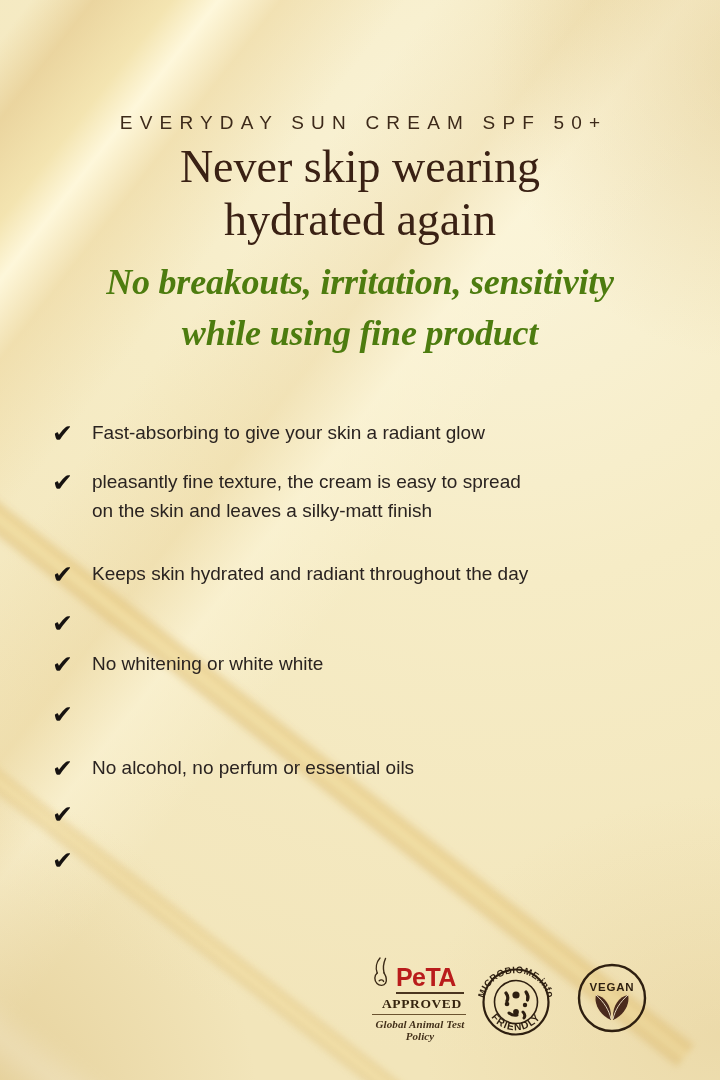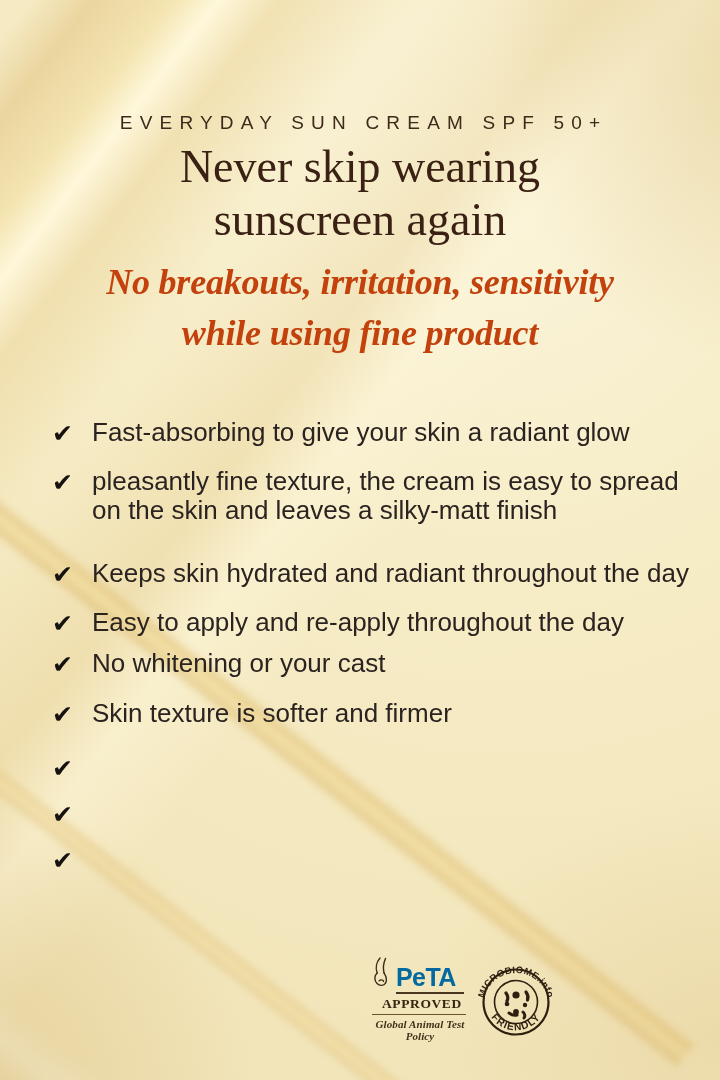--- a/index.html
+++ b/index.html
@@ -146,21 +146,21 @@
     position: absolute;
     top: 257px;
     left: 0;
     width: 720px;
     text-align: center;
     font-family: "Liberation Serif", serif;
     font-style: italic;
     font-weight: 700;
     font-size: 36px;
     line-height: 51px;
-    color: #c2410c;
+    color: #4d7c0f;
     letter-spacing: -0.2px;
   }
 
   
   .benefits {
     position: absolute;
     top: 418px;
     left: 0;
     width: 720px;
   }
@@ -177,21 +177,21 @@
     font-size: 25px;
     line-height: 29px;
     color: #161210;
     font-weight: 700;
     font-family: "DejaVu Sans", sans-serif;
     text-align: left;
     padding-top: 1px;
   }
   .benefit-text {
     font-family: "Liberation Sans", sans-serif;
-    font-size: 26px;
+    font-size: 19px;
     line-height: 29px;
     color: #2a2320;
     white-space: pre-line;
   }
 
   
   .badges {
     position: absolute;
     left: 0;
     top: 958px;
@@ -216,21 +216,21 @@
     width: 22px;
     height: 34px;
     margin-right: 2px;
   }
   .peta-word {
     font-family: "Liberation Sans", sans-serif;
     font-weight: 700;
     font-size: 25px;
     letter-spacing: -0.6px;
     line-height: 26px;
-    color: #0369a1;
+    color: #b91c1c;
   }
   .peta-rule {
     height: 1.5px;
     background: #4a3520;
     margin: 2px 0 2px 24px;
     width: 68px;
   }
   .peta-approved {
     font-family: "Liberation Serif", serif;
     font-weight: 700;
@@ -284,21 +284,21 @@
   <div class="bg-ribbon r3"></div>
   <div class="bg-ribbon r4"></div>
   <div class="bg-layer bg-corner-dark"></div>
 
   <div class="content">
 
     <div class="eyebrow">EVERYDAY SUN CREAM SPF 50+</div>
 
     <div class="headline">
       <div>Never skip wearing</div>
-      <div>sunscreen again</div>
+      <div>hydrated again</div>
     </div>
 
     <div class="subhead">
       <div>No breakouts, irritation, sensitivity</div>
       <div>while using fine product</div>
     </div>
 
     <div class="benefits">
 
       <div class="benefit" style="top:0px;">
@@ -312,35 +312,34 @@
 on the skin and leaves a silky-matt finish</span>
       </div>
 
       <div class="benefit" style="top:141px;">
         <span class="check">✔</span>
         <span class="benefit-text">Keeps skin hydrated and radiant throughout the day</span>
       </div>
 
       <div class="benefit" style="top:190px;">
         <span class="check">✔</span>
-        <span class="benefit-text">Easy to apply and re-apply throughout the day</span>
       </div>
 
       <div class="benefit" style="top:231px;">
         <span class="check">✔</span>
-        <span class="benefit-text">No whitening or your cast</span>
+        <span class="benefit-text">No whitening or white white</span>
       </div>
 
       <div class="benefit" style="top:281px;">
         <span class="check">✔</span>
-        <span class="benefit-text">Skin texture is softer and firmer</span>
       </div>
 
       <div class="benefit" style="top:335px;">
         <span class="check">✔</span>
+        <span class="benefit-text">No alcohol, no perfum or essential oils</span>
       </div>
 
       <div class="benefit" style="top:381px;">
         <span class="check">✔</span>
       </div>
 
       <div class="benefit" style="top:427px;">
         <span class="check">✔</span>
       </div>
 
@@ -386,16 +385,27 @@
           <path d="M49 52 q3 3 1 6" stroke="#2e1f10" stroke-width="3" fill="none" stroke-linecap="round"></path>
           <text font-family="'Liberation Sans', sans-serif" font-size="9.4" font-weight="700" fill="#2e1f10" letter-spacing="0.4">
             <textPath href="#mbTop" startOffset="50%" text-anchor="middle">MICROBIOME.info</textPath>
           </text>
           <text font-family="'Liberation Sans', sans-serif" font-size="10.2" font-weight="700" fill="#2e1f10" letter-spacing="1">
             <textPath href="#mbBot" startOffset="50%" text-anchor="middle">FRIENDLY</textPath>
           </text>
         </svg>
       </div>
 
+      <div class="badge-vegan">
+        <svg viewBox="0 0 72 72" width="72" height="72">
+          <circle cx="36" cy="36" r="33" fill="none" stroke="#2e1f10" stroke-width="2.4"></circle>
+          <text x="36" y="29" text-anchor="middle" font-family="'Liberation Sans', sans-serif" font-size="11.5" font-weight="700" letter-spacing="0.8" fill="#2e1f10">VEGAN</text>
+
+          <path d="M35 58 C22 52, 18 40, 20 33 C30 35, 36 45, 35 58 Z" fill="#4a2a1d"></path>
+          <path d="M37 58 C50 52, 54 40, 52 33 C42 35, 36 45, 37 58 Z" fill="#4a2a1d"></path>
+          <path d="M20 33 C28 40, 33 48, 35 57" stroke="#f4ead0" stroke-width="0.9" fill="none"></path>
+          <path d="M52 33 C44 40, 39 48, 37 57" stroke="#f4ead0" stroke-width="0.9" fill="none"></path>
+        </svg>
+      </div>
 
     </div>
   </div>
 </div>
 
 </body></html>

